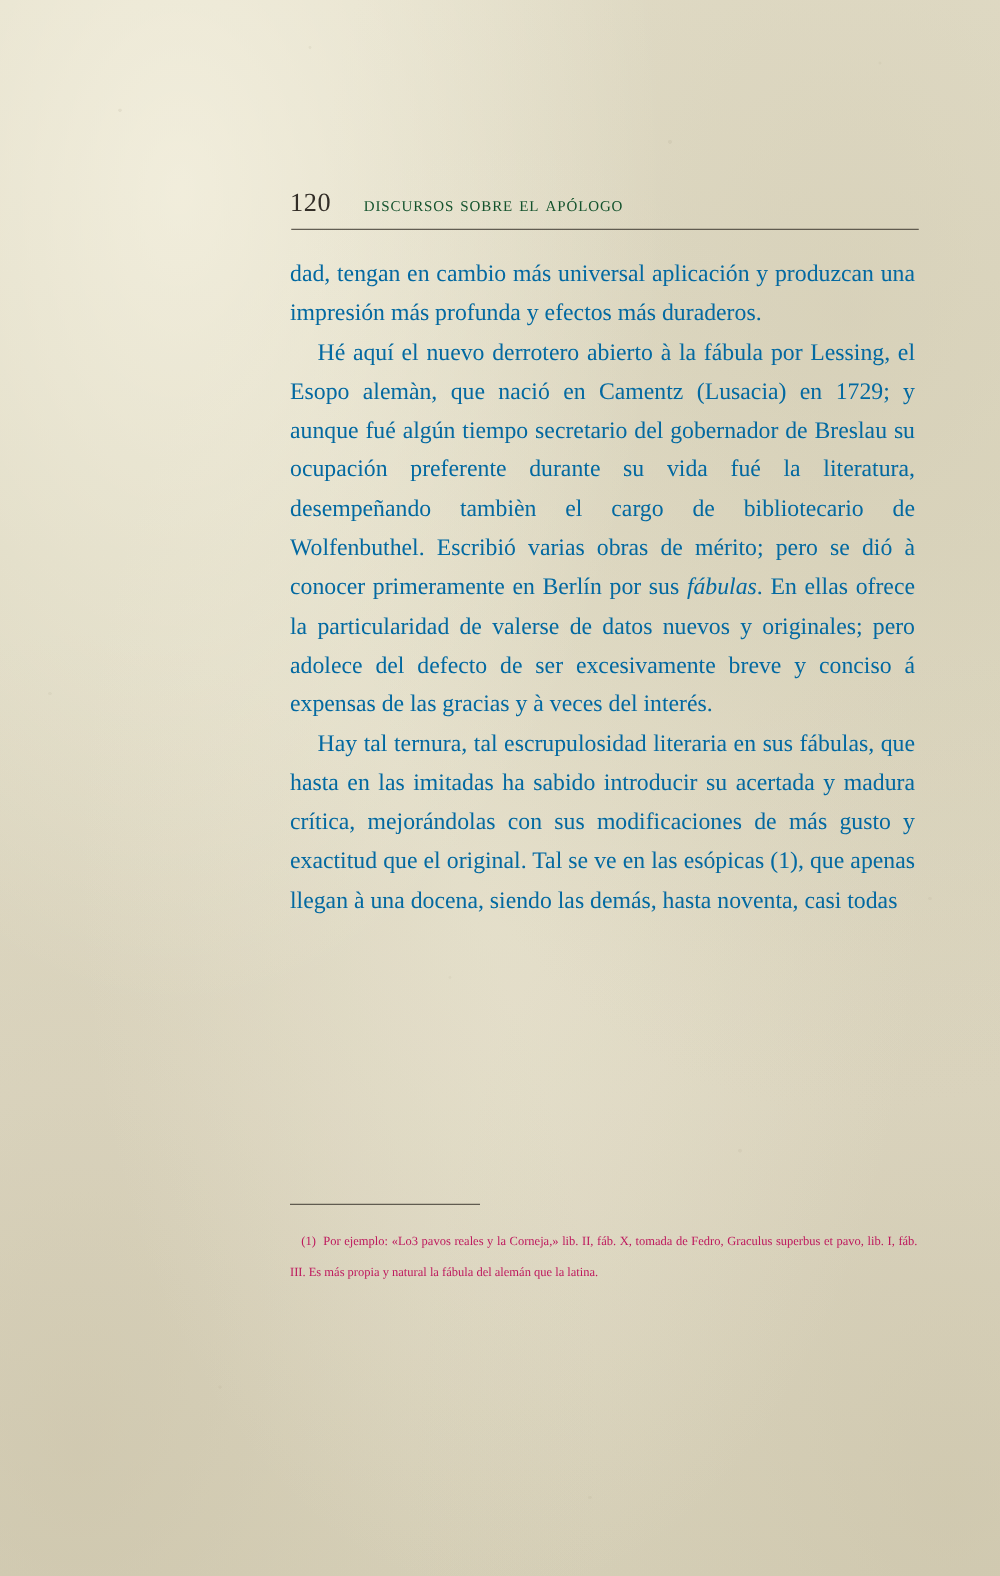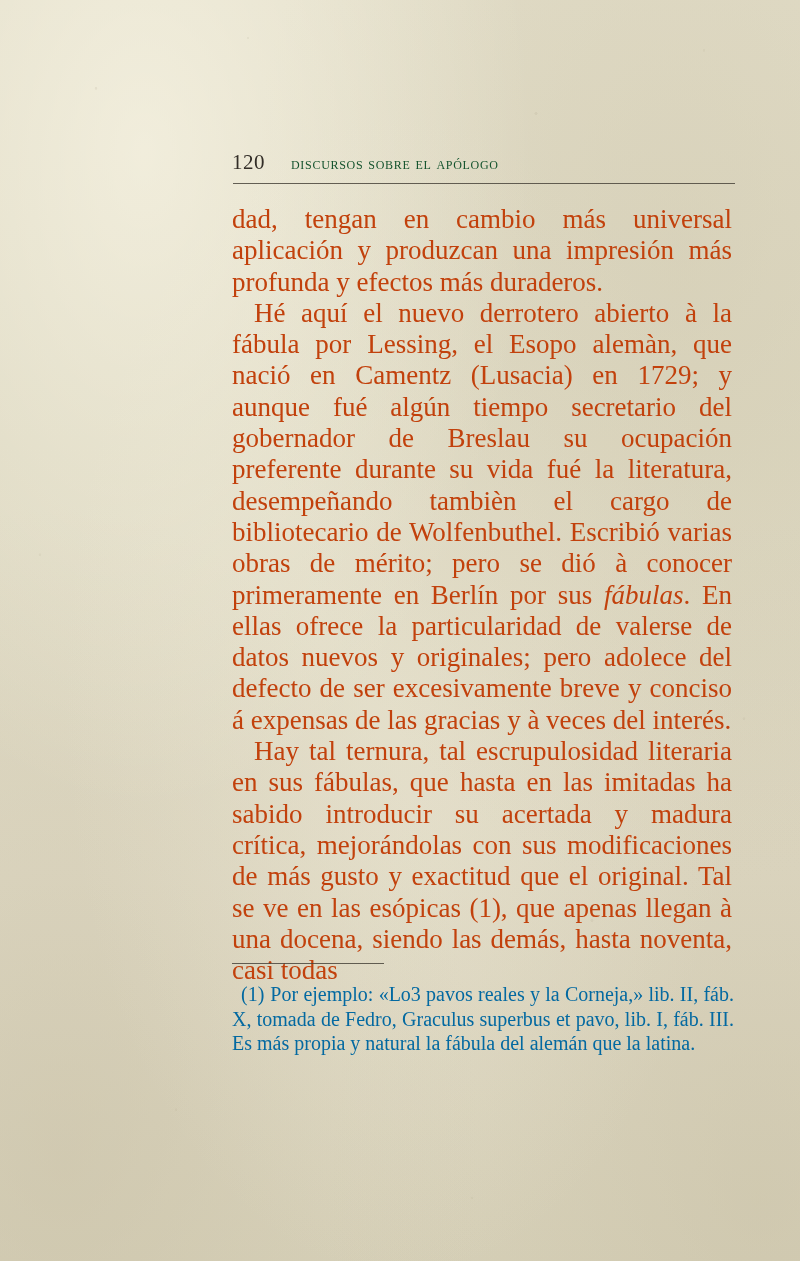--- a/index.html
+++ b/index.html
@@ -80,25 +80,25 @@
     width: 502px;
     height: 0;
     border-top: 1.4px solid #4a453c;
     opacity: .85;
   }
   .body-text {
     position: absolute;
     left: 232px;
     top: 204px;
     width: 500px;
-    font-size: 27px;
+    font-size: 19px;
     line-height: 31.3px;
     text-align: justify;
     text-justify: inter-word;
-    color: #c2410c;
+    color: #0369a1;
   }
   .body-text p {
     margin: 0;
   }
   .body-text p.indent {
     text-indent: 22px;
   }
   .footnote-rule {
     position: absolute;
     left: 232px;
@@ -106,24 +106,24 @@
     width: 152px;
     height: 0;
     border-top: 1.2px solid #4a453c;
     opacity: .85;
   }
   .footnote {
     position: absolute;
     left: 232px;
     top: 982px;
     width: 502px;
-    font-size: 20px;
+    font-size: 10px;
     line-height: 24.6px;
     text-align: justify;
-    color: #0369a1;
+    color: #be185d;
   }
   .footnote p { margin: 0; }
   .fn-marker { margin-right: 6px; }
   .fn-gap { display: inline-block; width: 9px; }
   em { }
 </style>
 </head>
 <body>
 
 <div class="page">

